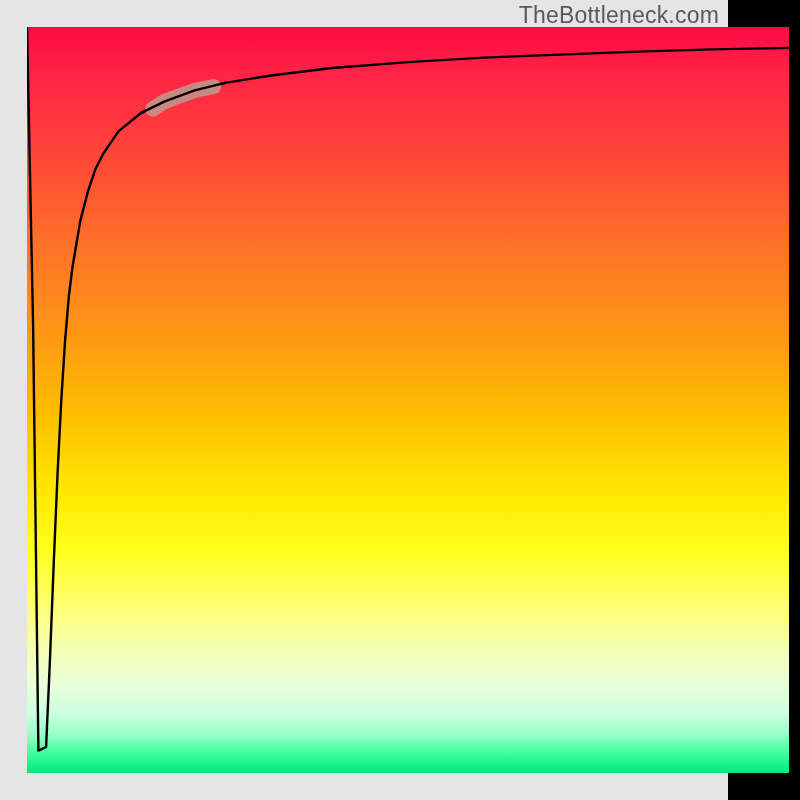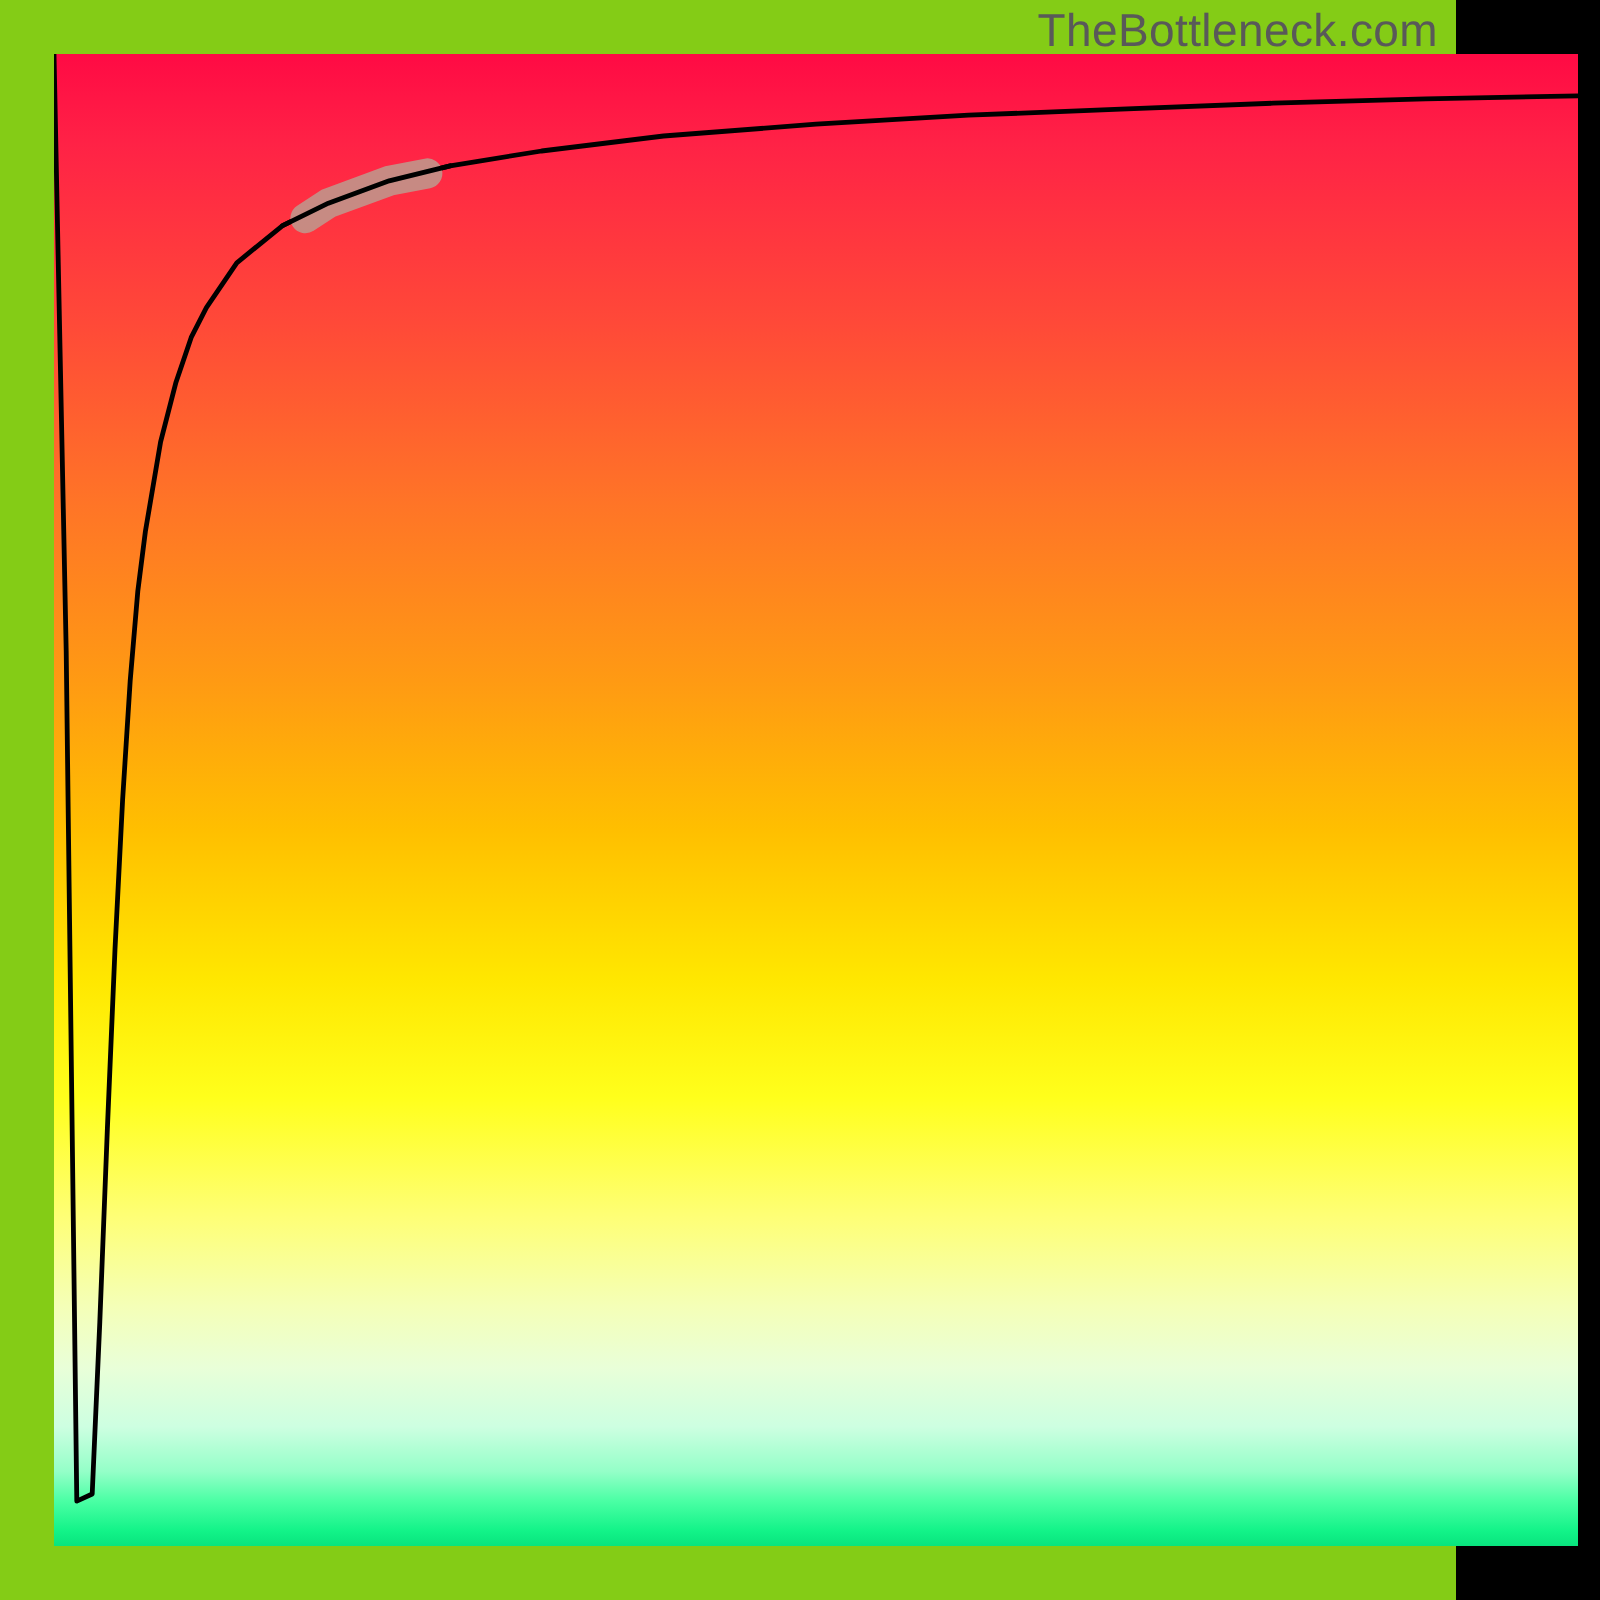--- a/index.html
+++ b/index.html
@@ -8,21 +8,21 @@
     width: 800px;
     height: 800px;
     background: #000;
     font-family: Arial, Helvetica, sans-serif;
     overflow: hidden;
   }
   .container {
     position: relative;
     width: 728px;
     height: 800px;
-    background: #84cc16;
+    background: #e5e5e5;
   }
   .plot-area {
     position: absolute;
     left: 27px;
     top: 27px;
     width: 762px;
     height: 746px;
     background: linear-gradient(to bottom,
       #ff0a44 0%,
       #ff2246 6%,

